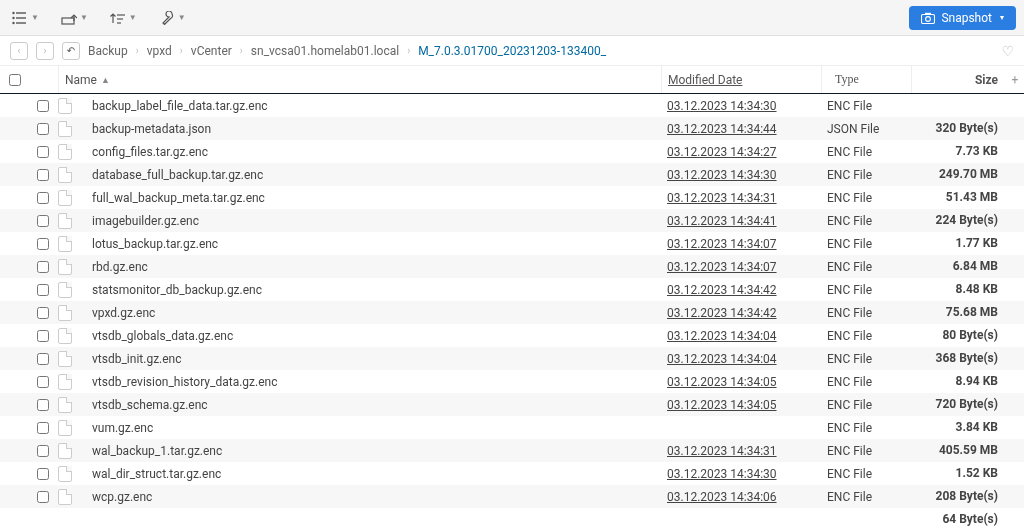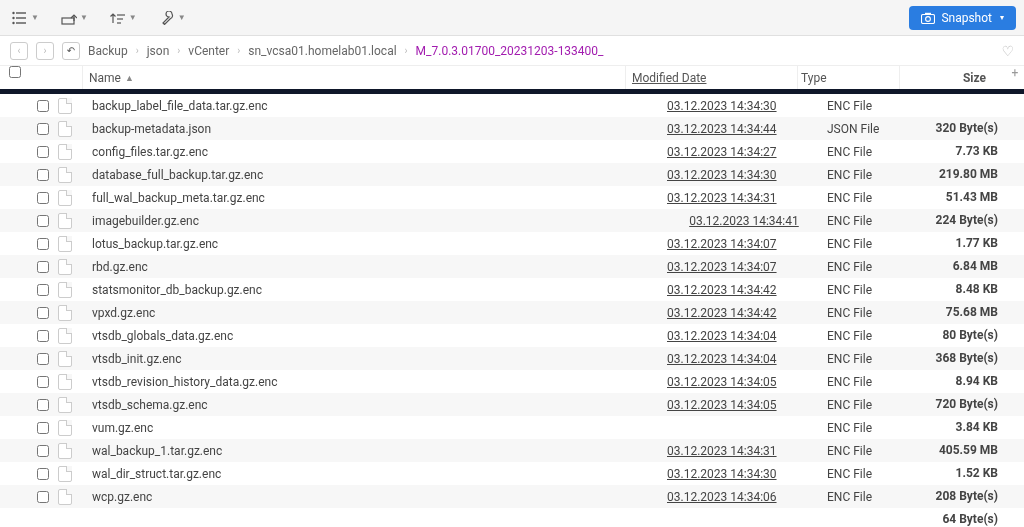--- a/index.html
+++ b/index.html
@@ -64,34 +64,34 @@
   .nav-arrow {
     width: 18px; height: 18px;
     border: 1px solid #ccc;
     border-radius: 3px;
     display:flex; align-items:center; justify-content:center;
     color:#bbb; font-size:10px;
   }
   .nav-arrow.enabled { color:#555; cursor:pointer; }
   .crumb-seg { color:#666; cursor:pointer; }
   .crumb-sep { color:#bbb; font-size:10px; }
-  .crumb-current { color:#a21caf; }
+  .crumb-current { color:#0369a1; }
   .heart {
     margin-left:auto; color:#bbb; font-size:14px; cursor:pointer;
   }
 
   
   .header-row {
     height: 28px;
     display:flex;
-    border-bottom: 5px solid #0f172a;
+    align-items:center;
+    border-bottom: 1px solid #0f172a;
     font-size: 12px;
     color:#555;
     background:#fff;
-    gap:12px;
   }
   .col-check { width: 30px; display:flex; justify-content:center; }
   .col-icon  { width: 28px; }
   .col-name  { flex: 1; padding-left: 6px; display:flex; align-items:center; gap:4px;}
   .col-mod   { width: 160px; text-decoration: underline; }
   .col-type  { width: 90px; }
   .col-size  { width: 95px; text-align:right; padding-right:8px;font-weight:bold;}
   .col-extra { width: 18px; text-align:center; color:#999;}
   .header-row .col-name,
   .header-row .col-mod,
@@ -197,21 +197,21 @@
     <span class="caret">▾</span>
   </div>
 </div>
 
 <div class="crumb-bar">
   <div class="nav-arrow">‹</div>
   <div class="nav-arrow">›</div>
   <div class="nav-arrow enabled">↶</div>
   <span class="crumb-seg">Backup</span>
   <span class="crumb-sep">›</span>
-  <span class="crumb-seg">json</span>
+  <span class="crumb-seg">vpxd</span>
   <span class="crumb-sep">›</span>
   <span class="crumb-seg">vCenter</span>
   <span class="crumb-sep">›</span>
   <span class="crumb-seg">sn_vcsa01.homelab01.local</span>
   <span class="crumb-sep">›</span>
   <span class="crumb-current">M_7.0.3.01700_20231203-133400_</span>
   <span class="heart">♡</span>
 </div>
 
 <div class="header-row">
@@ -219,21 +219,21 @@
       <input type="checkbox" style="">
     </div>
   <div class="col-icon"></div>
   <div class="col-name">
     <span>Name</span>
     <span class="sort-ind">▲</span>
   </div>
   <div class="col-mod" style="padding-left:6px;">
     <span>Modified Date</span>
   </div>
-  <div class="col-type" style="padding-left:3px;">
+  <div class="col-type" style="padding-left:13px;font-family:Liberation Serif, serif;">
     <span>Type</span>
   </div>
   <div class="col-size">
     <span>Size</span>
   </div>
   <div class="col-extra">+</div>
 </div>
 
 <div class="rows" id="rows">
     <div class="row">
@@ -276,21 +276,21 @@
       </div>
       <div class="col-icon">
         <div class="file-icon"></div>
       </div>
       <div class="col-name">
         <span>config_files.tar.gz.enc</span>
       </div>
       <div class="col-mod" style="padding-left:6px;"><span>03.12.2023 14:34:27</span></div>
       <div class="col-type" style="padding-left:6px;"><span>ENC File</span></div>
       <div class="col-size">
-        <span>219.80 MB</span>
+        <span>249.70 MB</span>
       </div>
       <div class="col-extra"></div>
     </div>
     <div class="row">
       <div class="col-check">
         <input type="checkbox" style="">
       </div>
       <div class="col-icon">
         <div class="file-icon"></div>
       </div>
@@ -324,21 +324,21 @@
     <div class="row">
       <div class="col-check">
         <input type="checkbox" style="">
       </div>
       <div class="col-icon">
         <div class="file-icon"></div>
       </div>
       <div class="col-name">
         <span>imagebuilder.gz.enc</span>
       </div>
-      <div class="col-mod" style="padding-left:6px;text-align:center;"><span>03.12.2023 14:34:41</span></div>
+      <div class="col-mod" style="padding-left:6px;"><span>03.12.2023 14:34:41</span></div>
       <div class="col-type" style="padding-left:6px;"><span>ENC File</span></div>
       <div class="col-size">
         <span>1.77 KB</span>
       </div>
       <div class="col-extra"></div>
     </div>
     <div class="row">
       <div class="col-check">
         <input type="checkbox" style="">
       </div>

